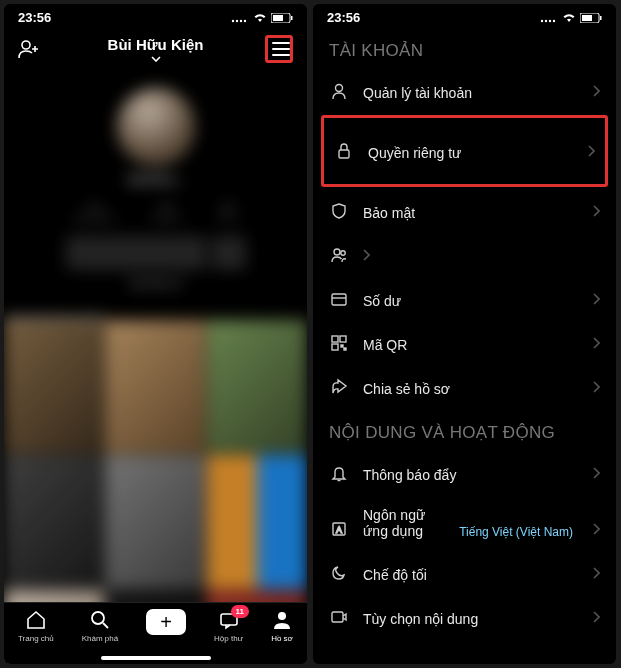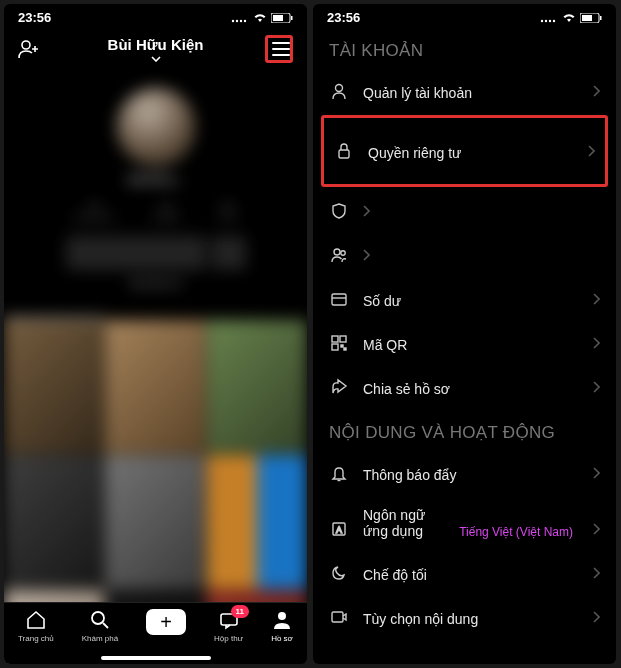--- a/index.html
+++ b/index.html
@@ -109,21 +109,21 @@
 
 
 .settings-scroll { height: calc(100% - 56px); overflow-y: hidden; }
 .section-header { color: #777; font-size: 17px; font-weight: 500; padding: 14px 16px 8px; letter-spacing: 0.3px; }
 .list-row {
   display: flex; align-items: flex-end; gap: 14px;
   padding: 12px 16px;
 }
 .row-icon { width: 20px; height: 20px; display: flex; align-items: center; justify-content: center; color: #ccc; flex-shrink: 0; }
 .row-label { flex: 1; font-size: 14px; color: #e8e8e8; }
-.row-extra { font-size: 12px; color: #d946ef; margin-right: 6px; }
+.row-extra { font-size: 12px; color: #7dd3fc; margin-right: 6px; }
 .row-arrow { color: #555; flex-shrink: 0; }
 .row-highlighted { border: 3px solid #e13232; border-radius: 3px; margin: 2px 8px; padding: 23px 10px; }
 </style>
 </head>
 <body>
 
 <div class="phone">
   <div class="status-bar">
     <span>23:56</span>
     <div class="status-icons">
@@ -304,20 +304,21 @@
             <path d="M1 1 L6 6 L1 11" fill="none" stroke="#555" stroke-width="1.6"></path>
           </svg></span>
     </div>
 
     <div class="list-row">
       <div class="row-icon">
           <svg width="18" height="18" viewBox="0 0 18 18" fill="none" stroke="#ccc" stroke-width="1.4">
             <path d="M9 2 L15 4 V9 Q15 14 9 16 Q3 14 3 9 V4 Z"></path>
           </svg>
         </div>
+      <span class="row-label">Bảo mật</span>
       <span class="row-arrow"><svg width="7" height="12" viewBox="0 0 7 12">
             <path d="M1 1 L6 6 L1 11" fill="none" stroke="#555" stroke-width="1.6"></path>
           </svg></span>
     </div>
 
     <div class="list-row">
       <div class="row-icon">
           <svg width="18" height="18" viewBox="0 0 18 18" fill="none" stroke="#ccc" stroke-width="1.4">
             <circle cx="7" cy="6" r="3"></circle>
             <circle cx="13" cy="7" r="2.2"></circle>

